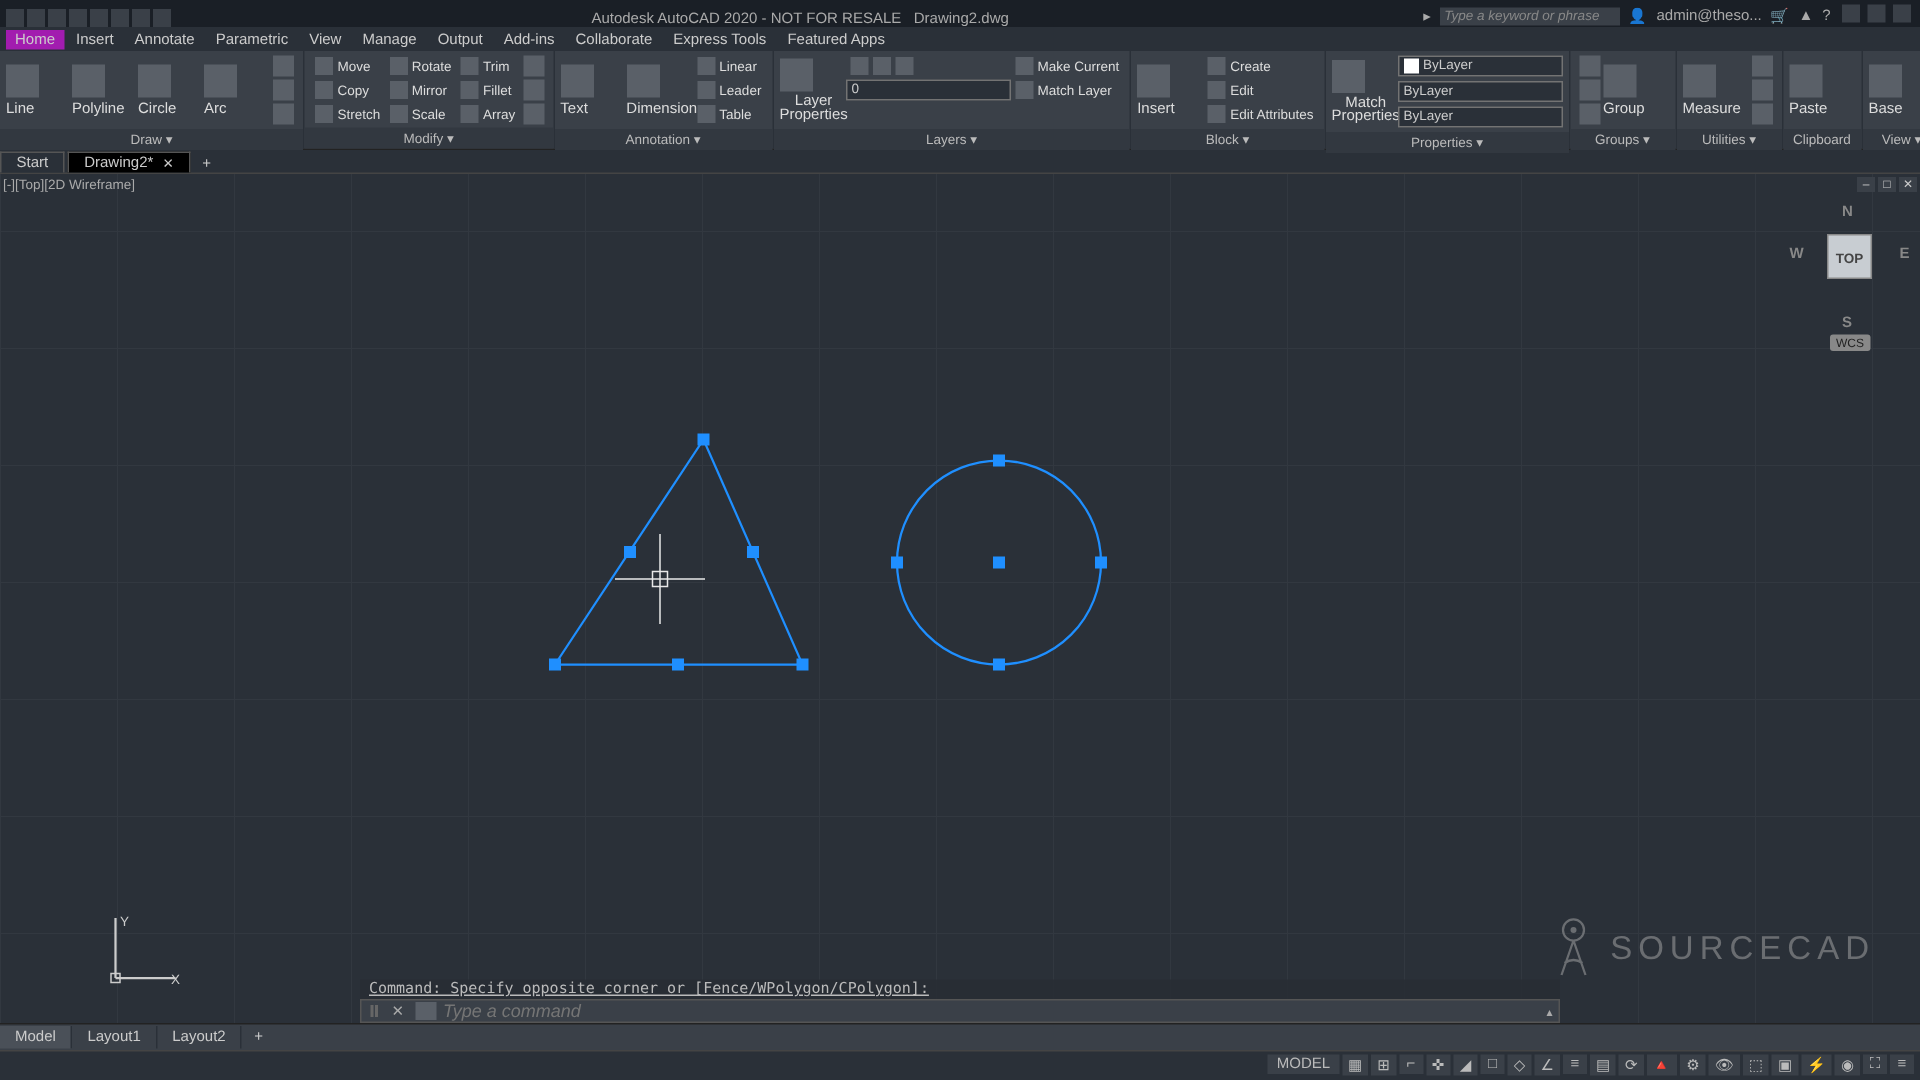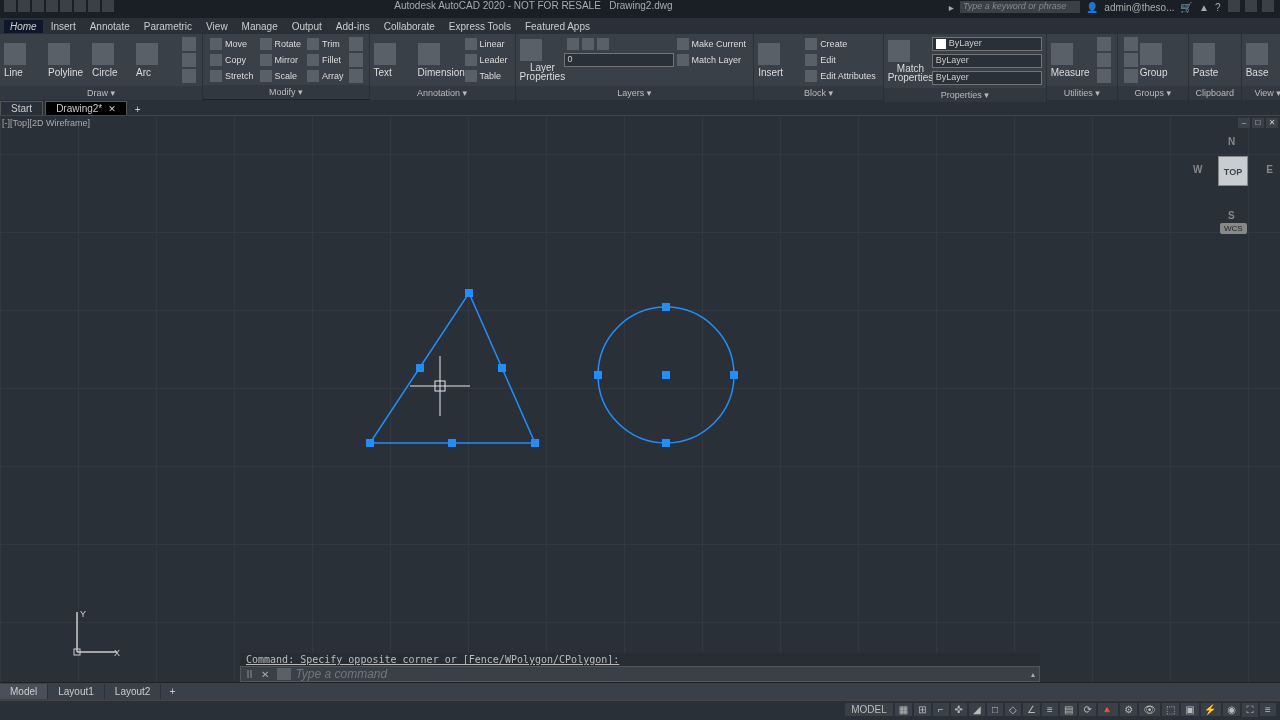--- a/index.html
+++ b/index.html
@@ -1,30 +1,30 @@
 <!DOCTYPE html>
 <html><head>
 <meta charset="utf-8">
 <style>
 * { margin: 0; padding: 0; box-sizing: border-box; font-family: "Segoe UI", Arial, sans-serif; }
 body { width: 1280px; height: 720px; background: #2a3038; color: #ccc; overflow: hidden; position: relative; }
 
 
-.titlebar { height: 18px; background: #1a1f26; display: flex; align-items: flex-start; font-size: 10px; color: #aaa; }
+.titlebar { height: 18px; background: #1a1f26; display: flex; align-items: flex-end; font-size: 10px; color: #aaa; }
 .titlebar .qat { display: flex; gap: 2px; padding: 0 4px; }
 .titlebar .qat span { width: 12px; height: 12px; background: #3a4048; display: inline-block; }
 .titlebar .title-center { flex: 1; text-align: center; }
 .titlebar .right { display: flex; align-items: center; gap: 6px; padding-right: 6px; }
 .titlebar .search { background: #3a4048; width: 120px; height: 12px; font-size: 9px; padding: 0 3px; color: #888; font-style: italic; }
 .titlebar .win-btns span { width: 12px; height: 12px; background: #3a4048; display: inline-block; margin-left: 2px; }
 
 
 .menubar { height: 16px; background: #2a3038; display: flex; align-items: center; font-size: 10px; padding-left: 4px; gap: 2px; }
 .menubar span { padding: 1px 6px; color: #ccc; }
-.menubar span.active { background: #0f172a; font-style: italic; }
+.menubar span.active { background: #a21caf; }
 
 
 .ribbon { height: 66px; background: #3a4048; display: flex; border-bottom: 1px solid #222; }
 .panel { border-right: 1px solid #2a3038; display: flex; flex-direction: column; }
 .panel-body { flex: 1; display: flex; align-items: center; padding: 2px 4px; }
 .panel-title { height: 14px; background: #323840; font-size: 9px; text-align: center; color: #bbb; line-height: 14px; }
 .big-btn { display: flex; flex-direction: column; align-items: flex-start; justify-content: center; width: 44px; height: 48px; font-size: 10px; color: #ddd; }
 .big-btn .ico { width: 22px; height: 22px; background: #5a6068; margin-bottom: 2px; }
 .small-row { display: flex; flex-direction: column; gap: 1px; }
 .small-btn { display: flex; align-items: center; font-size: 9px; color: #ddd; height: 15px; padding: 0 3px; white-space: nowrap; }
@@ -316,46 +316,46 @@
         <div class="layer-dd"><span style="display:inline-block;width:10px;height:10px;background:#fff;vertical-align:middle;margin-right:3px"></span><span>ByLayer</span></div>
         <div class="layer-dd">ByLayer</div>
         <div class="layer-dd">ByLayer</div>
       </div>
     </div>
     <div class="panel-title">Properties ▾</div>
   </div>
 
   <div class="panel">
     <div class="panel-body">
+      <div class="iconcol">
+          <span></span>
+          <span></span>
+          <span></span>
+        </div>
+      <div class="big-btn">
+          <div class="ico"></div>
+          <span>Group</span>
+        </div>
+    </div>
+    <div class="panel-title">Groups ▾</div>
+  </div>
+
+  <div class="panel">
+    <div class="panel-body">
       <div class="big-btn">
           <div class="ico"></div>
           <span>Measure</span>
         </div>
       <div class="iconcol">
           <span></span>
           <span></span>
           <span></span>
         </div>
     </div>
     <div class="panel-title">Utilities ▾</div>
-  </div>
-
-  <div class="panel">
-    <div class="panel-body">
-      <div class="iconcol">
-          <span></span>
-          <span></span>
-          <span></span>
-        </div>
-      <div class="big-btn">
-          <div class="ico"></div>
-          <span>Group</span>
-        </div>
-    </div>
-    <div class="panel-title">Groups ▾</div>
   </div>
 
   <div class="panel">
     <div class="panel-body">
       <div class="big-btn">
           <div class="ico"></div>
           <span>Paste</span>
         </div>
     </div>
     <div class="panel-title">Clipboard</div>
@@ -426,20 +426,28 @@
 
   <div class="viewcube">
     <div class="dir" style="top:0;left:30px">N</div>
     <div class="dir" style="bottom:-15px;left:30px">S</div>
     <div class="dir" style="top:28px;left:-5px">W</div>
     <div class="dir" style="top:28px;right:-5px">E</div>
     <div class="cube">TOP</div>
     <div class="wcs">WCS</div>
   </div>
 
+  <div class="watermark">
+    <svg class="logo" viewBox="0 0 28 40">
+      <circle cx="14" cy="8" r="7" fill="none" stroke="#aaa" stroke-width="1.5"></circle>
+      <circle cx="14" cy="8" r="2" fill="#aaa"></circle>
+      <path d="M14 15 L6 38 M14 15 L22 38 M8 30 Q14 26 20 30" fill="none" stroke="#aaa" stroke-width="1.5"></path>
+    </svg>
+    <div class="txt">SOURCECAD</div>
+  </div>
 
   <div class="cmdwrap">
     <div class="cmd-hist">Command: Specify opposite corner or [Fence/WPolygon/CPolygon]:</div>
     <div class="cmd-input">
       <div class="handle">
           <i></i>
           <i></i>
         </div>
       <div class="x">✕</div>
       <div class="prompt"></div>

